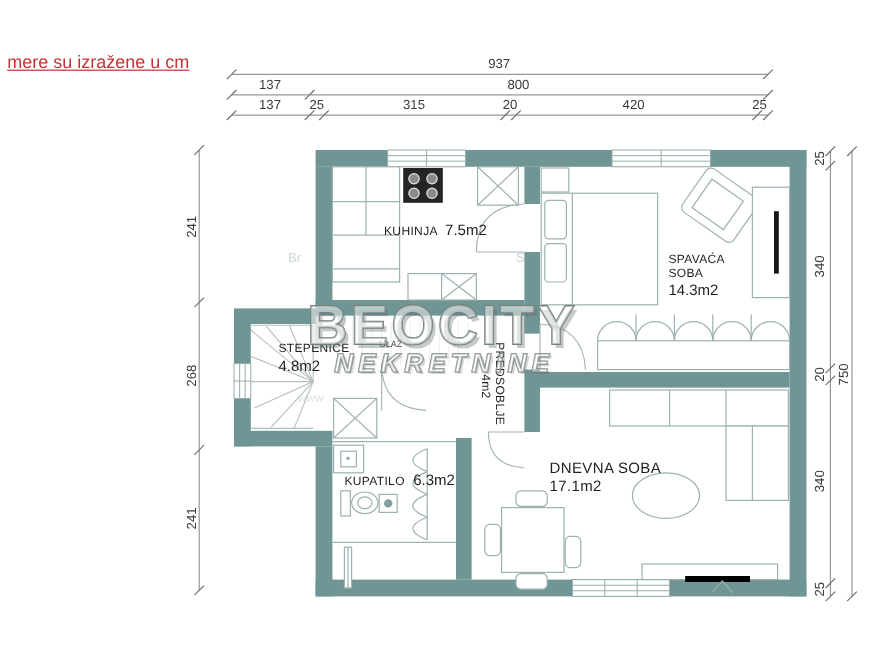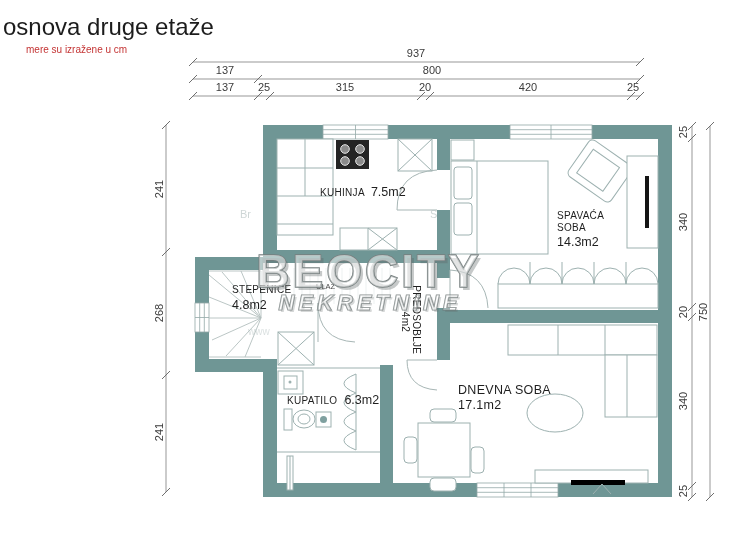--- a/index.html
+++ b/index.html
@@ -1,19 +1,19 @@
 <!DOCTYPE html>
 <html><head>
 <meta charset="utf-8">
 <style>
   html,body{margin:0;padding:0;background:#ffffff;}
   .stage{position:relative;width:740px;height:550px;background:#ffffff;overflow:hidden;
          font-family:"Liberation Sans",sans-serif;}
   .title{position:absolute;left:3px;top:13px;font-size:24px;color:#1c1c1c;}
-  .note{position:absolute;left:26px;top:44px;font-size:10px;color:#c43434;}
+  .note{position:absolute;left:6px;top:44px;font-size:15px;color:#c43434;text-decoration:underline;}
   svg{position:absolute;left:0;top:0;}
   svg text{font-family:"Liberation Sans",sans-serif;}
   .wall{fill:#6F9695;stroke:none;}
   .f{fill:none;stroke:#9db1b0;stroke-width:1;}
   .ff{fill:#ffffff;stroke:#9db1b0;stroke-width:1;}
   .stair{fill:none;stroke:#b3bfbe;stroke-width:0.9;}
   .door{fill:none;stroke:#a7b6b5;stroke-width:1;}
   .winbox{fill:#ffffff;stroke:#93a8a7;stroke-width:0.8;}
   .winline{stroke:#93a8a7;stroke-width:0.8;fill:none;}
   .hatch{stroke:#dde5e5;stroke-width:0.8;opacity:0.65;}
@@ -29,21 +29,20 @@
        fill:rgba(255,255,255,0.5);stroke:#767f7f;stroke-width:1.6px;paint-order:stroke;}
   .wm1s{font-size:46px;font-weight:bold;letter-spacing:3px;fill:rgba(92,100,100,0.35);}
   .wm2{font-size:22px;font-style:italic;font-weight:bold;letter-spacing:4px;
        fill:rgba(255,255,255,0.35);stroke:rgba(108,116,116,0.8);stroke-width:1.2px;paint-order:stroke;}
   .wm2s{font-size:22px;font-style:italic;font-weight:bold;letter-spacing:4px;fill:rgba(92,100,100,0.25);}
 </style>
 </head>
 <body>
 
 <div class="stage">
-  <div class="title">osnova druge etaže</div>
   <div class="note">mere su izražene u cm</div>
 
   <svg width="740" height="550" viewBox="0 0 740 550">
 
     <g>
       <line class="hatch" x1="286" y1="268" x2="286" y2="304"></line>
         <line class="hatch" x1="294" y1="268" x2="294" y2="304"></line>
       <line class="hatch" x1="302" y1="268" x2="302" y2="304"></line>
         <line class="hatch" x1="310" y1="268" x2="310" y2="304"></line>
       <line class="hatch" x1="318" y1="268" x2="318" y2="304"></line>

